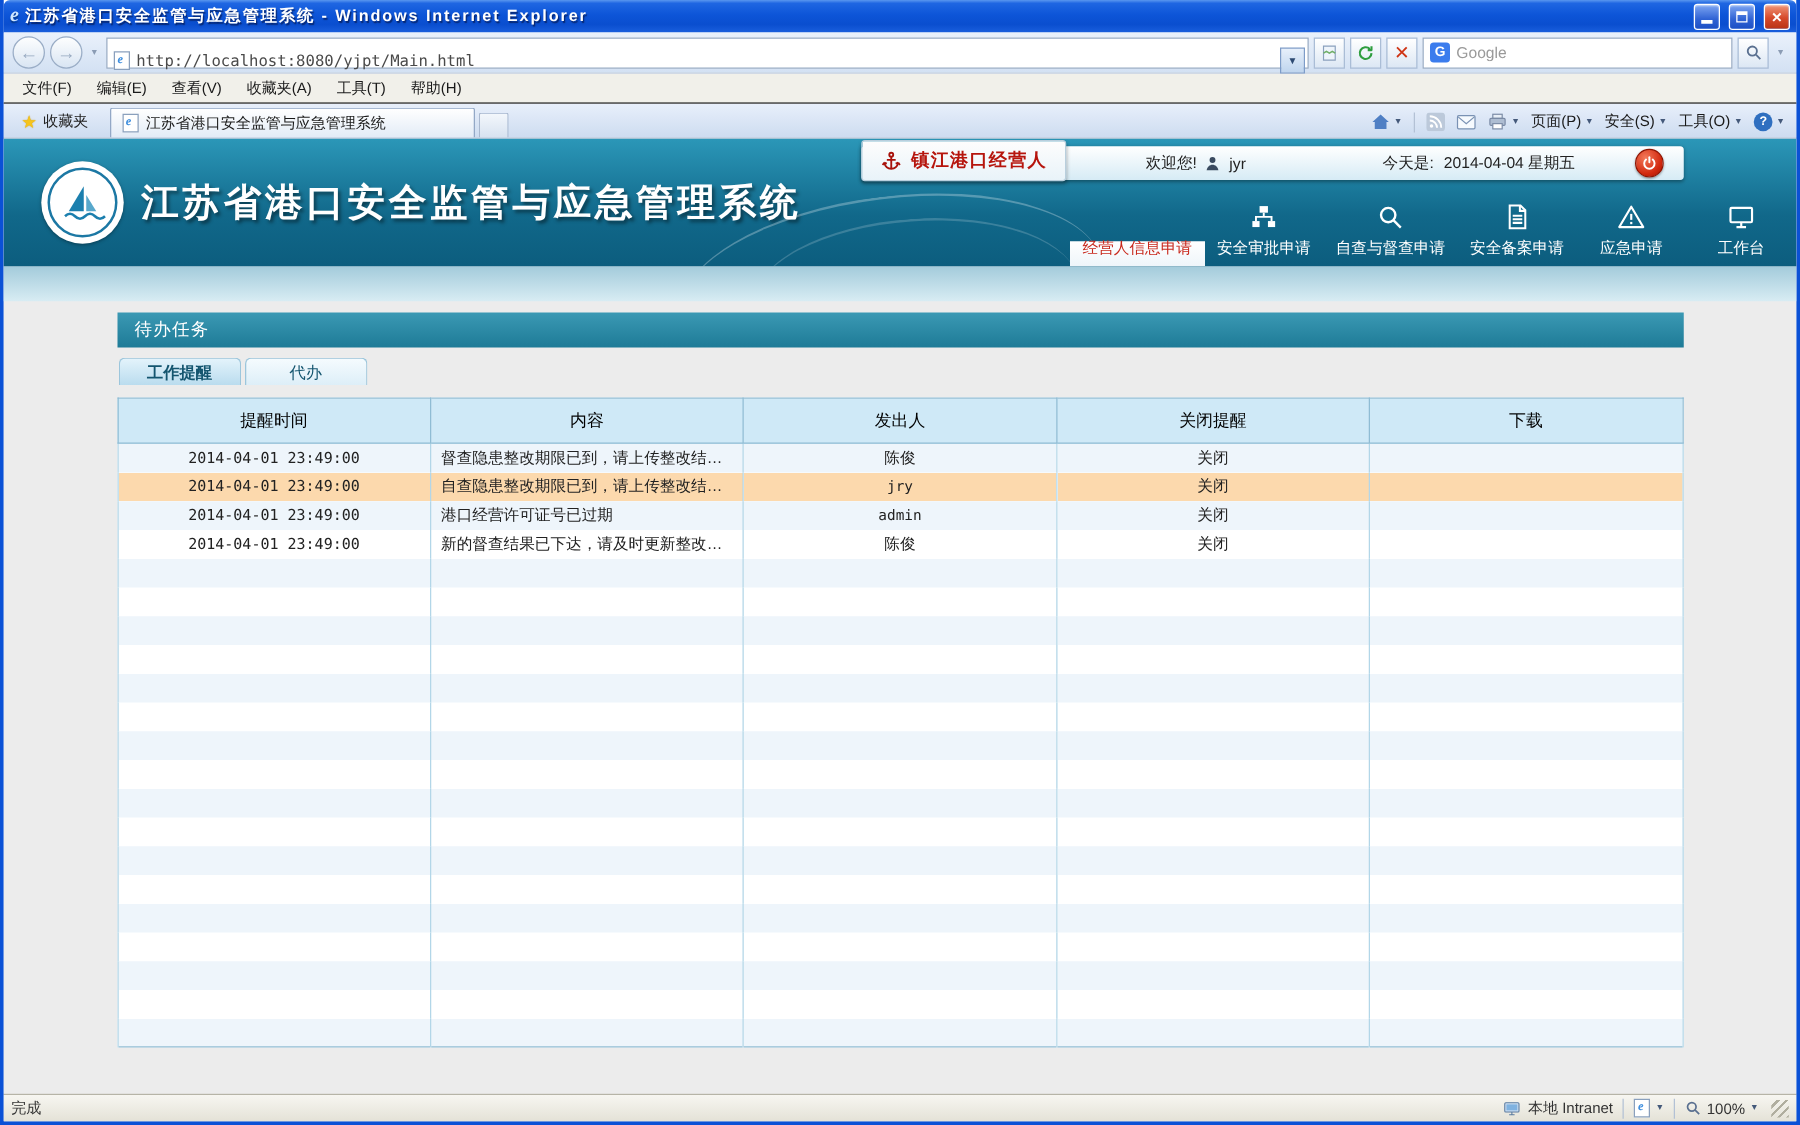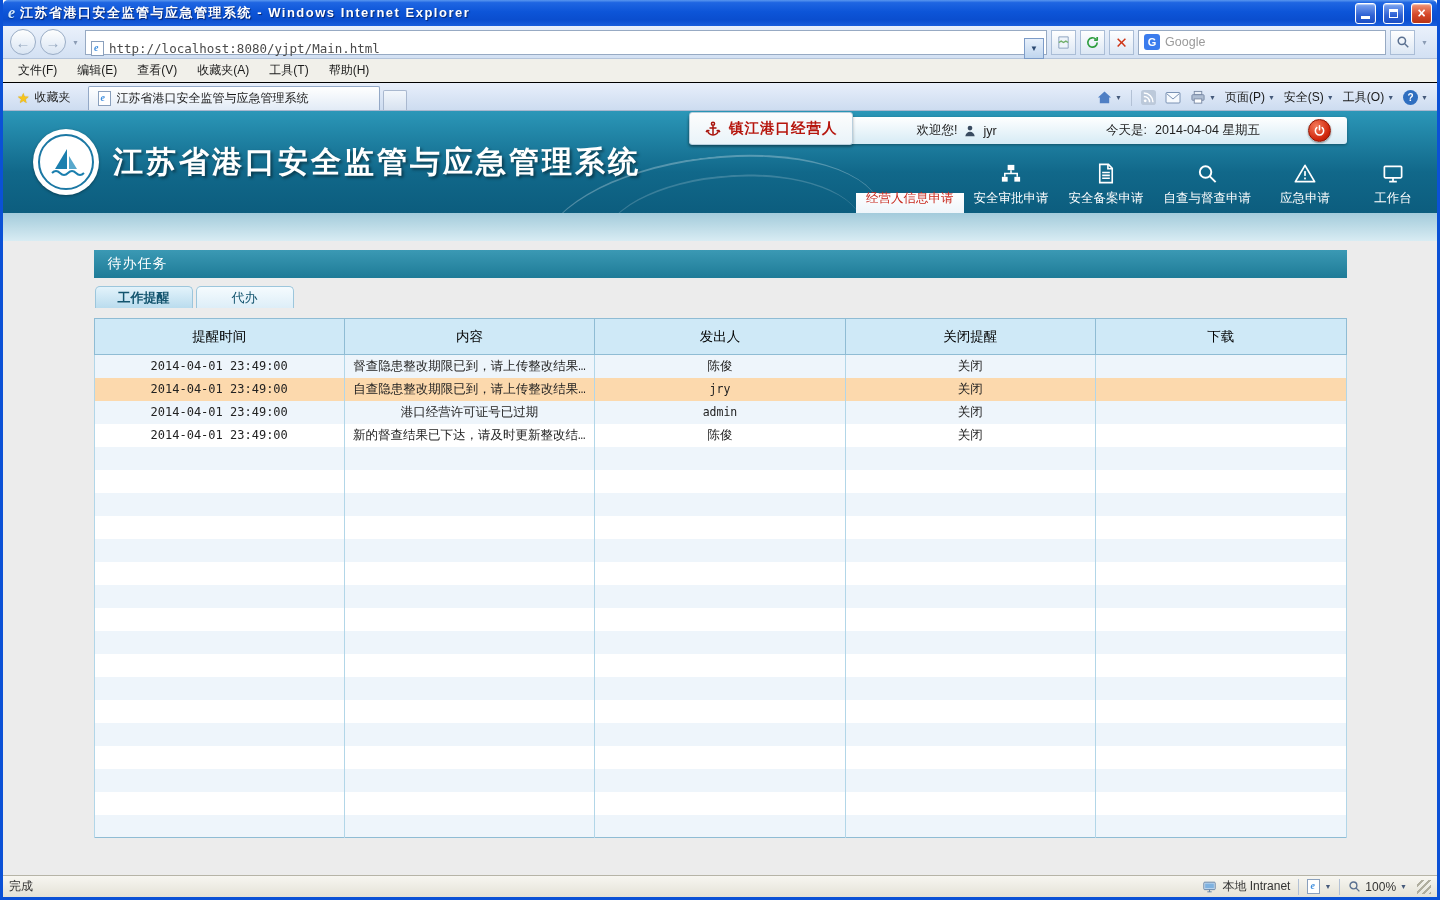--- a/index.html
+++ b/index.html
@@ -123,21 +123,21 @@
   .todo-table { width:100%; border-collapse:collapse; table-layout:fixed; margin-top:10px;
     border:1px solid #8fbcd4; background:#fff; }
   .todo-table th { height:36px; background:#cfe9f7; border:1px solid #8fbcd4; font-weight:normal;
     font-size:13.5px; color:#000; }
   .todo-table td { height:23px; border-left:1px solid #b2d6e8; border-right:1px solid #b2d6e8;
     font-size:12.5px; padding:0 8px; overflow:hidden; white-space:nowrap; text-overflow:ellipsis; }
   tr.odd  { background:#eef5fb; }
   tr.even { background:#ffffff; }
   tr.hl   { background:#fcd9ad; }
   td.c0 { text-align:center; font-family:"DejaVu Sans Mono","Liberation Mono",monospace; font-size:12px; }
-  td.c1 { text-align:center;font-family:Liberation Mono, monospace; }
+  td.c1 { text-align:left; }
   td.c2, td.c3 { text-align:center; }
   td.c2.latin { font-family:"DejaVu Sans Mono","Liberation Mono",monospace; font-size:11.5px; }
   td.c3 { cursor:pointer; }
 
   .page-footer { height:33px; flex:0 0 33px; display:flex; align-items:center; justify-content:center;
     background:linear-gradient(180deg,#7fb8cb,#5099b1); color:#10303e; font-size:13px; }
 
   
   .statusbar { height:22px; flex:0 0 22px; display:flex; align-items:center; gap:8px; padding:0 6px;
     background:linear-gradient(180deg,#f7f6f1,#e4e2d7); border-top:1px solid #b6b4a7; color:#333; }
@@ -330,33 +330,33 @@
         <span class="nav-item">
           <svg class="nav-ic" viewBox="0 0 24 24">
               <rect x="8.5" y="3" width="7" height="5.5" fill="currentColor"></rect>
               <rect x="2.5" y="15.5" width="6" height="5" fill="currentColor"></rect>
               <rect x="15.5" y="15.5" width="6" height="5" fill="currentColor"></rect>
               <path d="M12 8.5v3.5M5.5 15.5v-3.5h13v3.5" stroke="currentColor" stroke-width="1.6" fill="none"></path>
             </svg>
           <span class="nav-label">安全审批申请</span>
         </span>
         <span class="nav-item">
+          <svg class="nav-ic" viewBox="0 0 24 24" fill="none" stroke="currentColor" stroke-width="2">
+              <circle cx="10.5" cy="10.5" r="6"></circle>
+              <path d="M15 15l6 6"></path>
+            </svg>
+          <span class="nav-label">自查与督查申请</span>
+        </span>
+        <span class="nav-item">
           <svg class="nav-ic" viewBox="0 0 24 24" fill="none" stroke="currentColor" stroke-width="1.7">
               <path d="M5.5 2.5h9l4 4v15h-13z"></path>
               <path d="M14 2.5V7h4.5"></path>
               <path d="M8 11h8M8 14h8M8 17h8"></path>
             </svg>
           <span class="nav-label">安全备案申请</span>
-        </span>
-        <span class="nav-item">
-          <svg class="nav-ic" viewBox="0 0 24 24" fill="none" stroke="currentColor" stroke-width="2">
-              <circle cx="10.5" cy="10.5" r="6"></circle>
-              <path d="M15 15l6 6"></path>
-            </svg>
-          <span class="nav-label">自查与督查申请</span>
         </span>
         <span class="nav-item">
           <svg class="nav-ic" viewBox="0 0 24 24">
               <path d="M12 3.5L22 20.5H2z" fill="none" stroke="currentColor" stroke-width="1.8" stroke-linejoin="round"></path>
               <rect x="11.1" y="9.5" width="1.8" height="5" fill="currentColor"></rect>
               <rect x="11.1" y="16.2" width="1.8" height="1.9" fill="currentColor"></rect>
             </svg>
           <span class="nav-label">应急申请</span>
         </span>
         <span class="nav-item">

